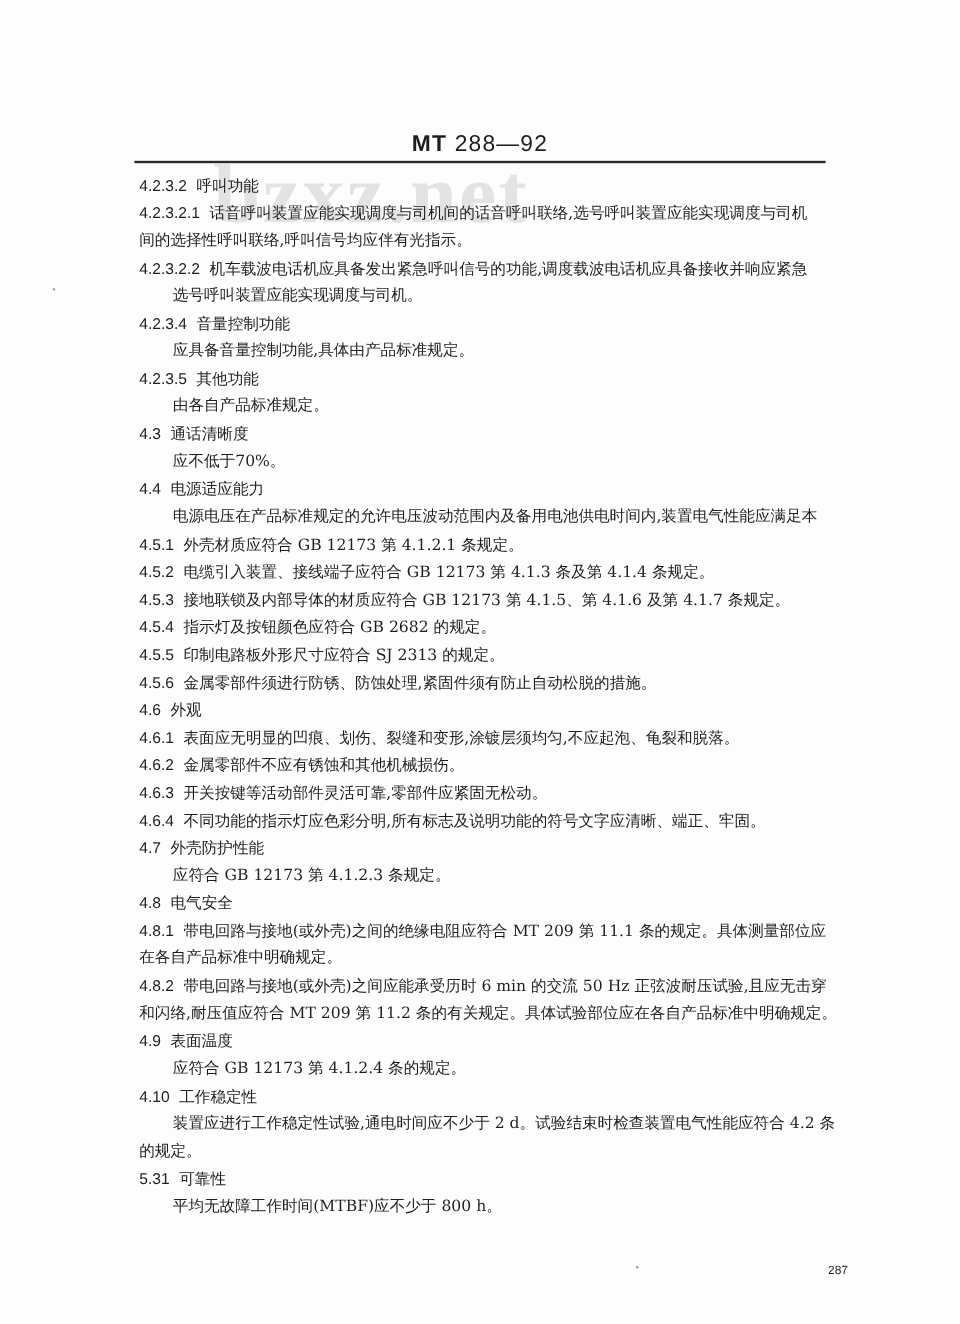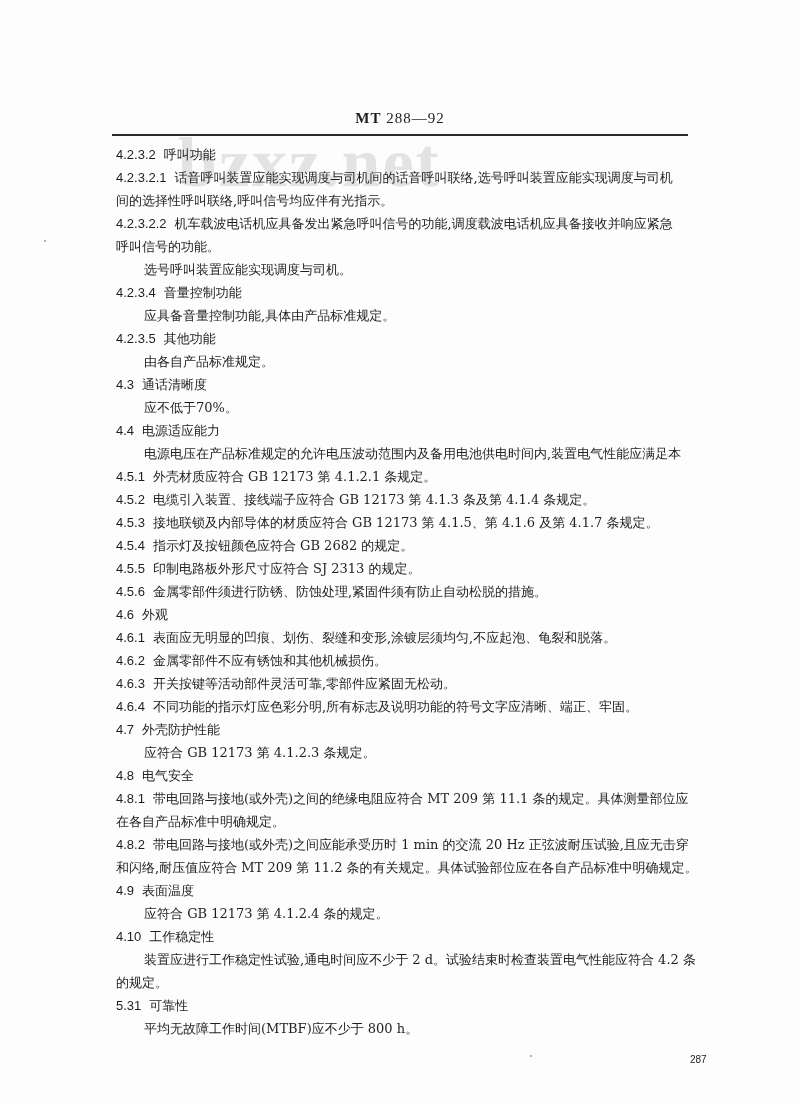--- a/index.html
+++ b/index.html
@@ -1,20 +1,20 @@
 <!DOCTYPE html>
 <html><head>
 <meta charset="utf-8">
 <style>
   html, body { margin: 0; padding: 0; background: #ffffff; }
   body { width: 800px; height: 1103px; position: relative; overflow: hidden;
          font-family: "DejaVu Serif", "Liberation Serif", serif; color: #1e1e1e; }
   .page { position: absolute; left: 0; top: 0; width: 800px; height: 1103px; background: #fdfdfd; }
   .header-title { position: absolute; top: 110px; left: 0; width: 800px; text-align: center;
-                  font-size: 15px; letter-spacing: 1px; font-family: Liberation Serif, serif; }
+                  font-size: 19px; letter-spacing: 1px; font-family: Liberation Sans, sans-serif; }
   .header-title .mt { font-weight: bold; }
   .header-rule { position: absolute; top: 134px; left: 112px; width: 576px; height: 0;
                  border-top: 2px solid #2a2a2a; }
   .watermark { position: absolute; top: 128px; left: 178px; font-family: Liberation Serif, serif;
                font-weight: bold; font-size: 70px; color: rgba(160,160,160,0.28); letter-spacing: 2px;
                line-height: 1; pointer-events: none; }
   .body { position: absolute; top: 143px; left: 116px; width: 570px; font-size: 13px; line-height: 23px; }
   .line { white-space: nowrap; height: 23px; }
   .num { font-family: "Liberation Sans", sans-serif; display: inline-block; margin-right: 8px; }
   .indent { padding-left: 28px; }
@@ -42,21 +42,20 @@
     </div>
 
     <div class="line">
       <span class="num">4.2.3.2.1</span><span>话音呼叫装置应能实现调度与司机间的话音呼叫联络,选号呼叫装置应能实现调度与司机</span>
     </div>
     <div class="line">间的选择性呼叫联络,呼叫信号均应伴有光指示。</div>
 
     <div class="line">
       <span class="num">4.2.3.2.2</span><span>机车载波电话机应具备发出紧急呼叫信号的功能,调度载波电话机应具备接收并响应紧急</span>
     </div>
-    <div class="line">呼叫信号的功能。</div>
 
     <div class="line indent">选号呼叫装置应能实现调度与司机。</div>
 
     <div class="line">
       <span class="num">4.2.3.4</span><span>音量控制功能</span>
     </div>
     <div class="line indent">应具备音量控制功能,具体由产品标准规定。</div>
 
     <div class="line">
       <span class="num">4.2.3.5</span><span>其他功能</span>
@@ -114,21 +113,21 @@
     <div class="line indent">应符合 GB 12173 第 4.1.2.3 条规定。</div>
 
     <div class="line">
       <span class="num">4.8</span><span>电气安全</span>
     </div>
     <div class="line">
       <span class="num">4.8.1</span><span>带电回路与接地(或外壳)之间的绝缘电阻应符合 MT 209 第 11.1 条的规定。具体测量部位应</span>
     </div>
     <div class="line">在各自产品标准中明确规定。</div>
     <div class="line">
-      <span class="num">4.8.2</span><span>带电回路与接地(或外壳)之间应能承受历时 1 min 的交流 20 Hz 正弦波耐压试验,且应无击穿</span>
+      <span class="num">4.8.2</span><span>带电回路与接地(或外壳)之间应能承受历时 6 min 的交流 50 Hz 正弦波耐压试验,且应无击穿</span>
     </div>
     <div class="line">和闪络,耐压值应符合 MT 209 第 11.2 条的有关规定。具体试验部位应在各自产品标准中明确规定。</div>
 
     <div class="line">
       <span class="num">4.9</span><span>表面温度</span>
     </div>
     <div class="line indent">应符合 GB 12173 第 4.1.2.4 条的规定。</div>
 
     <div class="line">
       <span class="num">4.10</span><span>工作稳定性</span>

